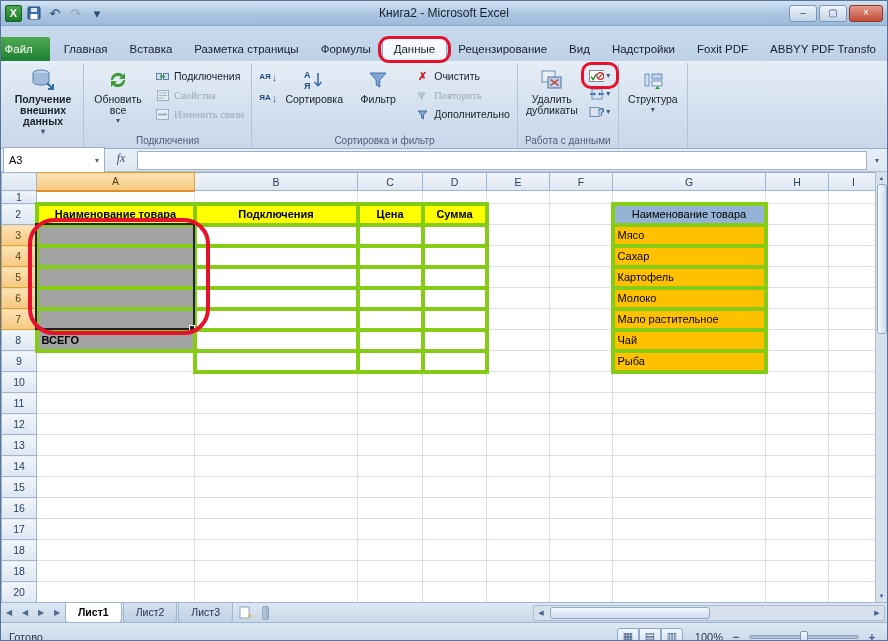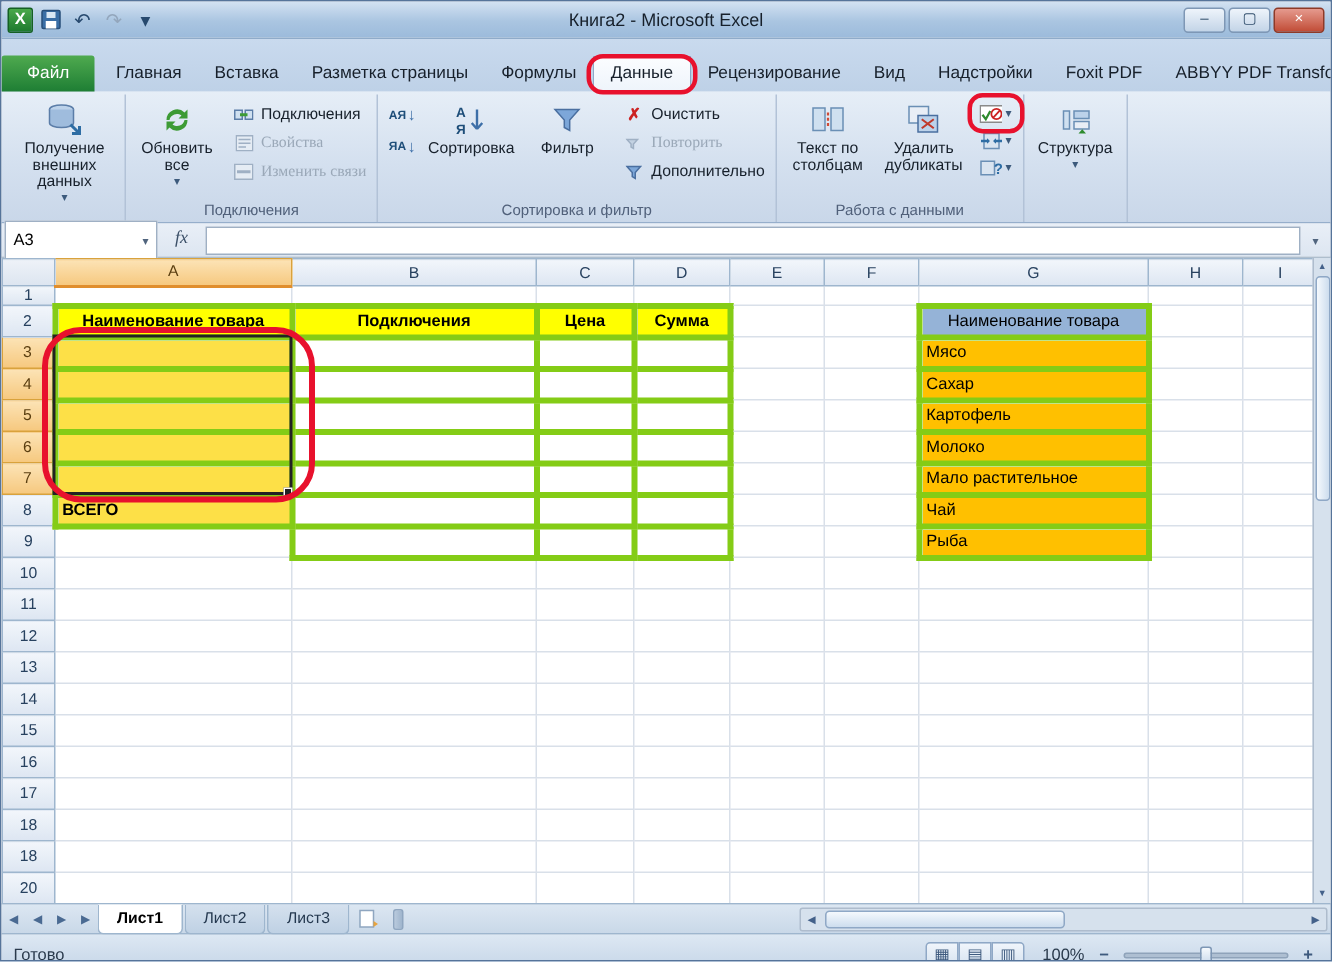--- a/index.html
+++ b/index.html
@@ -20,42 +20,42 @@
           font-size:13px; color:#27496e; border-radius:2px; }
   .qbtn.disabled { color:#93a6bc; }
   .titletext { position:absolute; left:0; right:0; text-align:center; font-size:12px; color:#17202b; }
   .winbtns { margin-left:auto; display:flex; gap:2px; z-index:2; }
   .wbtn { width:28px; height:17px; border:1px solid #7e97b5; border-radius:3px;
           background:linear-gradient(#eef4fb,#c3d4e7); font-size:10px; line-height:1;
           display:flex; align-items:center; justify-content:center; color:#33506e; }
   .wbtn.close { width:34px; background:linear-gradient(#e59a8e,#c14c36); color:#fff; border-color:#8e3a28; }
 
   
-  .tabrow { height:35px; background:linear-gradient(#c9daee,#bed1e7); display:flex; align-items:flex-end; position:relative; }
+  .tabrow { height:35px; background:linear-gradient(#c9daee,#bed1e7); display:flex; align-items:flex-end; position:relative;justify-content:flex-end; }
   .tab { padding:5px 11px 6px; font-size:11.5px; color:#17202b; position:relative; white-space:nowrap; }
   .tab.file { background:linear-gradient(#4faa4f,#1e7e34); color:#fff; padding:6px 17px; margin-right:3px;
               border-radius:2px 2px 0 0; }
   .tab.active { background:linear-gradient(#fbfdff,#eef4fb); border:1px solid #8fa8c8; border-bottom:none;
                 border-radius:2px 2px 0 0; }
 
   
   .ring { position:absolute; border:3px solid #e8112d; border-radius:11px; pointer-events:none; z-index:50; }
   .ring-tab { inset:-2px -5px; }
   .ring-icon { inset:-5px -4px; border-radius:10px; }
   .ring-cells { left:27px; top:46px; width:182px; height:117px; border-width:4px; border-radius:26px; }
 
   
   .ribbon { height:88px; background:linear-gradient(#e6eef7,#d4e0ef 55%,#c9d7e9);
             display:flex; border-bottom:1px solid #96aecb; padding:2px 0 0 2px; }
   .rgroup { display:flex; flex-direction:column; border-right:1px solid #b2c2d7; padding:1px 3px 0; }
   .rgc { flex:1; display:flex; align-items:stretch; gap:2px; }
   .rgl { height:14px; line-height:13px; text-align:center; font-size:10px; color:#50607a; white-space:nowrap; padding:0 4px; }
   .bigbtn { width:62px; display:flex; flex-direction:column; align-items:center; padding:3px 1px 1px;
             border-radius:3px; text-align:center; font-size:10.5px; line-height:11px; color:#17202b; }
-  .bigbtn.wide { width:74px; }
+  .bigbtn.wide { width:74px;font-weight:bold; }
   .bicon { height:25px; display:flex; align-items:center; justify-content:center; margin-bottom:2px; }
   .drop { font-size:8px; color:#3c5a7c; margin-top:1px; line-height:8px; }
   .icol { display:flex; flex-direction:column; gap:1px; padding-top:3px; }
   .smallbtn { display:flex; align-items:center; gap:4px; font-size:10.5px; height:18px; padding:0 4px;
               border-radius:2px; color:#17202b; white-space:nowrap; }
   .smallbtn.disabled { color:#9aa8b8;font-family:Liberation Serif, serif; }
   .sicon { width:15px; height:14px; display:flex; align-items:center; justify-content:center; }
   .iconbtn { width:26px; height:20px; display:flex; align-items:center; justify-content:center; gap:1px;
              border-radius:2px; font-size:9px; color:#17202b; }
   .minibtn { position:relative; width:30px; height:17px; display:flex; align-items:center; justify-content:center;
@@ -81,21 +81,21 @@
   table.sheet { border-collapse:collapse; table-layout:fixed; width:877px; }
   .sheet th, .sheet td { padding:0 3px; overflow:hidden; white-space:nowrap; font-weight:normal; }
   .ch, .rh { background:linear-gradient(#f2f6fb,#dde6f2); border:1px solid #9eb6ce; color:#27415f;
              font-size:10.5px; text-align:center; }
   .ch.sel { background:linear-gradient(#fce3b5,#f6c87e); border-color:#d9a23c; border-bottom:2px solid #e08e2d; color:#5a3e10; }
   .rh.sel { background:linear-gradient(#fce3b5,#f6c87e); border-color:#d9a23c; border-right:2px solid #e08e2d; color:#5a3e10; }
   .corner { background:linear-gradient(#eef2f8,#dce5f0); border:1px solid #9eb6ce; }
   td.c { border:1px solid #d9e0e9; background:#fff; font-size:11px; }
   td.bord { border:4px solid #84cc16; }
   td.yellow { background:#ffff00; font-weight:bold; text-align:center; }
-  td.green { background:#fde047; }
+  td.green { background:#a3a3a3; }
   td.total { font-weight:bold; }
   td.orange { background:#ffc000; }
   td.bluehdr { background:#95b3d7; text-align:center; }
   .selbox { position:absolute; left:34px; top:51px; width:160px; height:107px; border:2px solid #222;
             pointer-events:none; z-index:10; }
   .fillh { position:absolute; left:188px; top:153px; width:6px; height:6px; background:#222;
            border:1px solid #fff; z-index:11; }
 
   
   .vscroll { position:absolute; right:0; top:0; width:12px; height:430px; background:#d6e1ed;
@@ -300,30 +300,20 @@
             </span>
             <span>Дополнительно</span>
           </div>
         </div>
       </div>
       <div class="rgl">Сортировка и фильтр</div>
     </div>
 
     <div class="rgroup">
       <div class="rgc">
-        <div class="bigbtn">
-          <span class="bicon">
-            <svg width="24" height="24">
-                <rect x="2" y="4" width="8" height="15" fill="#cfe0f0" stroke="#6a8fb5"></rect>
-                <rect x="14" y="4" width="8" height="15" fill="#cfe0f0" stroke="#6a8fb5"></rect>
-                <path d="M12 7v10" stroke="#d04a35" stroke-width="1.5" stroke-dasharray="2 1.5"></path>
-              </svg>
-          </span>
-          <span>Текст по столбцам</span>
-        </div>
         <div class="bigbtn">
           <span class="bicon">
             <svg width="24" height="24">
                 <rect x="2" y="3" width="13" height="11" fill="#e8eef6" stroke="#6a8fb5"></rect>
                 <rect x="8" y="9" width="13" height="11" fill="#bcd2ea" stroke="#4a6fa0"></rect>
                 <path d="M10.5 11.5l8 6m0-6l-8 6" stroke="#c0392b" stroke-width="1.4"></path>
               </svg>
           </span>
           <span>Удалить дубликаты</span>
         </div>

